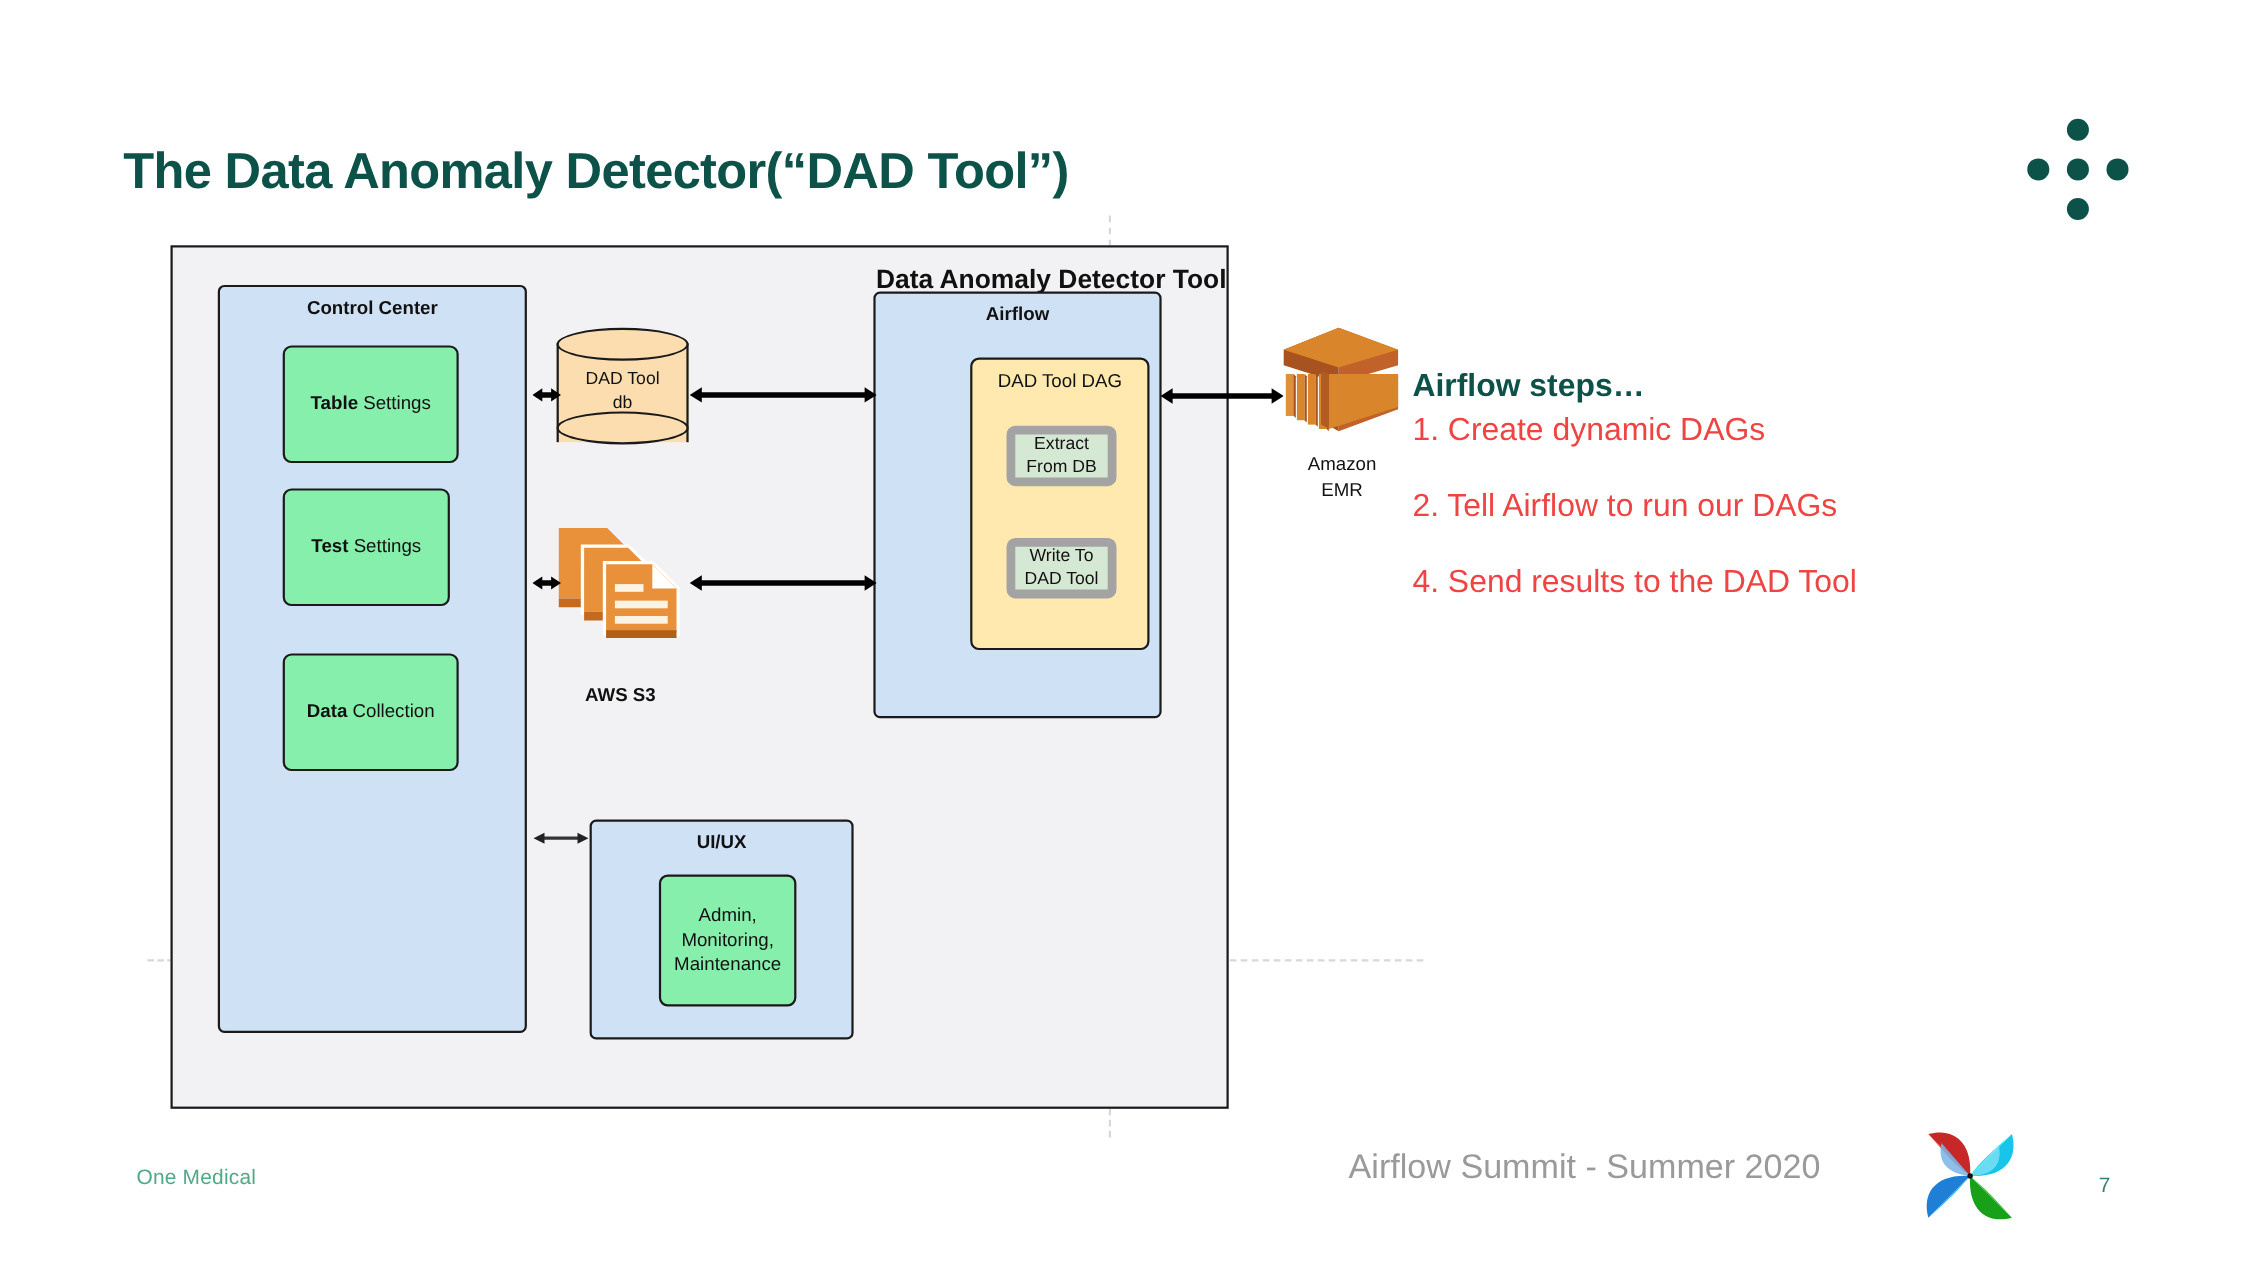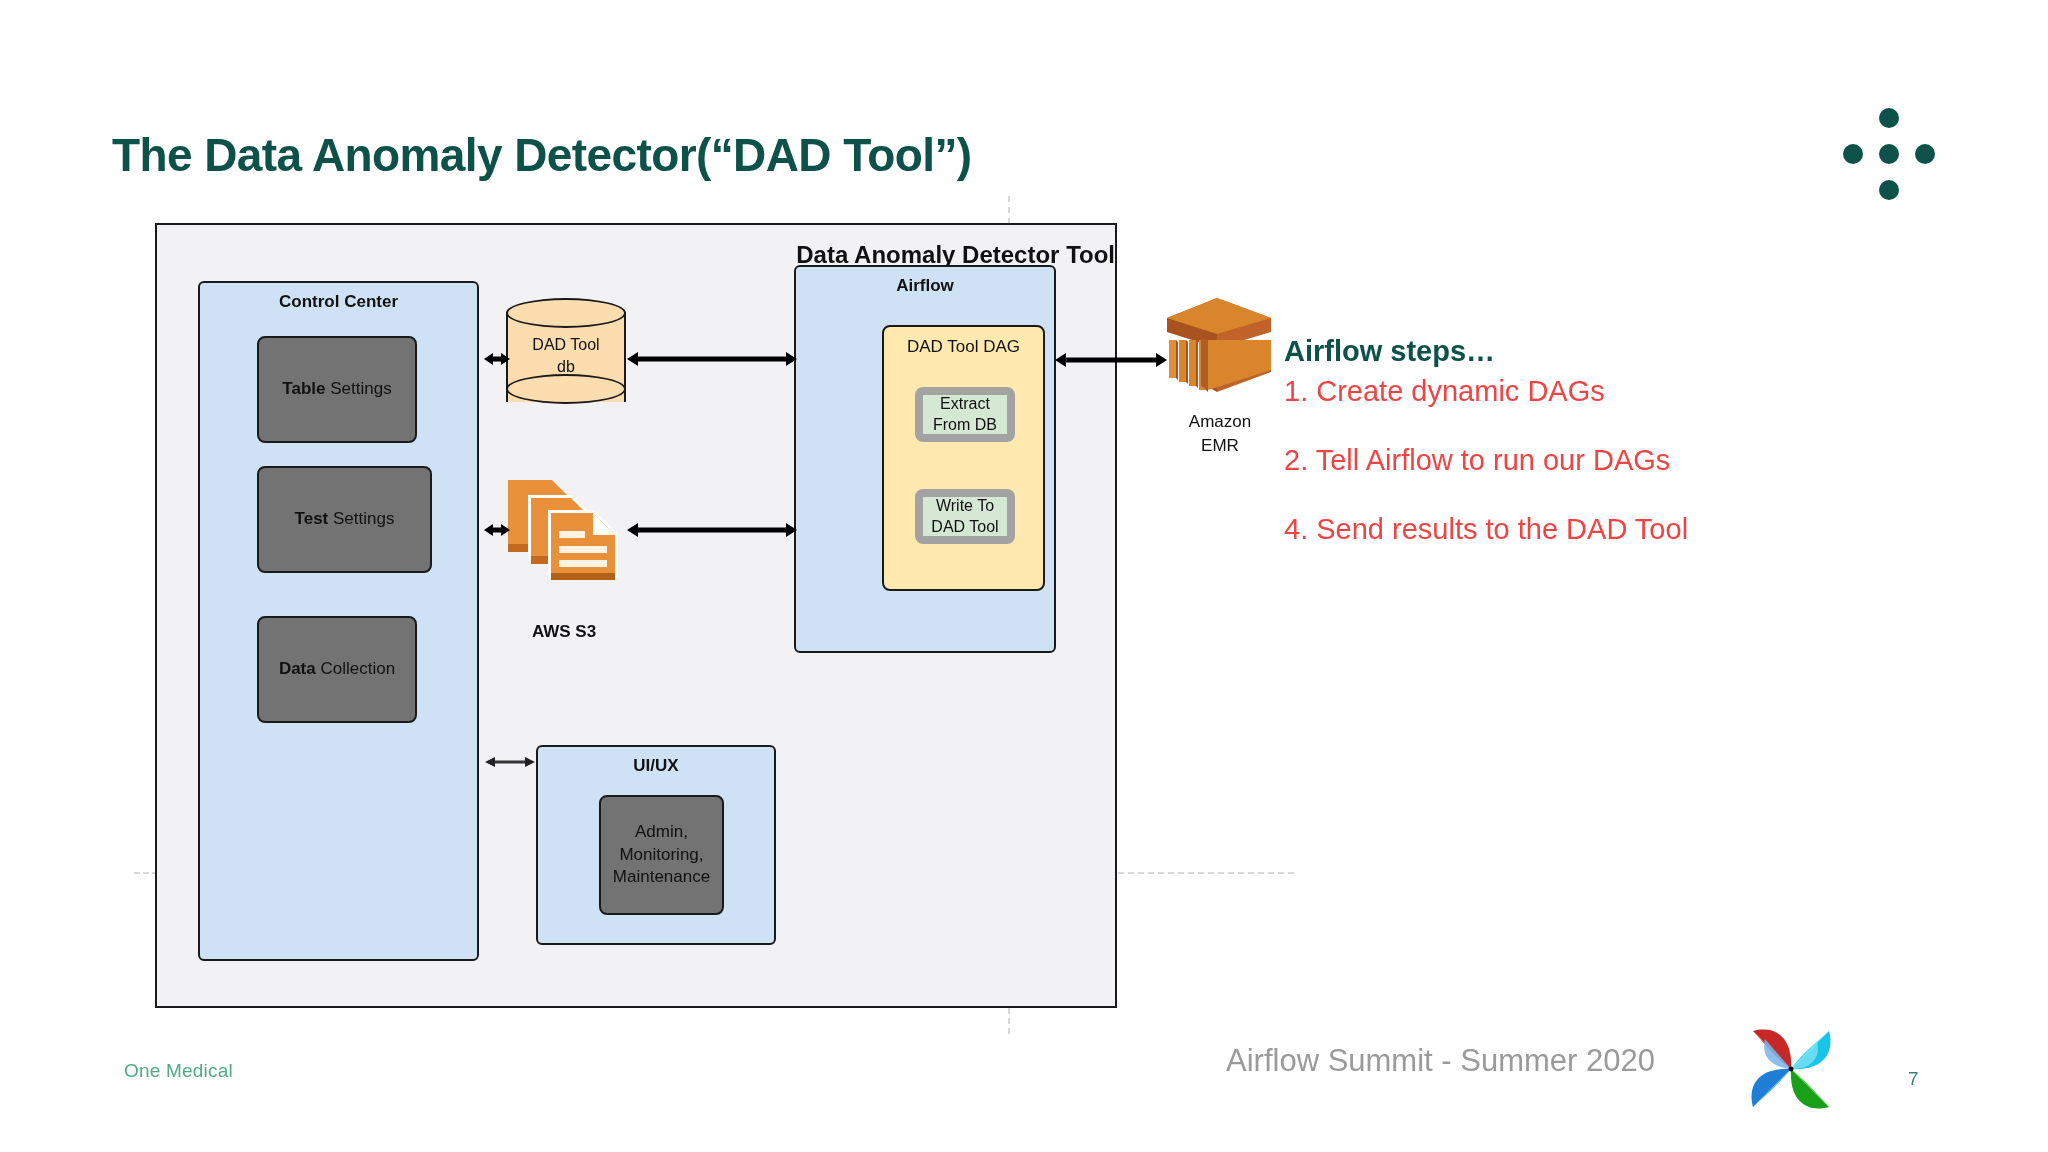--- a/index.html
+++ b/index.html
@@ -98,21 +98,21 @@
     width: 100%;
     text-align: center;
     font-size: 17px;
     font-weight: bold;
     color: #111111;
   }
 
   
   .node-yellow {
     position: absolute;
-    background: #737373;
+    background: #86efac;
     border: 2px solid #1a1a1a;
     border-radius: 8px;
     box-sizing: border-box;
     display: flex;
     align-items: center;
     justify-content: center;
     text-align: center;
     font-size: 17px;
     color: #111111;
     line-height: 1.33;
@@ -316,28 +316,28 @@
 </div>
 
 <div class="guide-v" style="left:1008px; top:196px; height:28px;"></div>
 <div class="guide-v" style="left:1008px; top:1008px; height:26px;"></div>
 <div class="guide-h" style="left:134px; top:872px; width:24px;"></div>
 <div class="guide-h" style="left:1118px; top:872px; width:176px;"></div>
 
 <div id="diagram-frame">
   <div id="diagram-frame-title">Data Anomaly Detector Tool</div>
 
-  <div class="group-box" style="left:41px; top:56px; width:281px; height:680px;">
+  <div class="group-box" style="left:41px; top:34px; width:281px; height:680px;">
     <div class="group-title">Control Center</div>
 
     <div class="node-yellow" style="left:57px; top:53px; width:160px; height:107px;">
       <span><b>Table</b><span> Settings</span></span>
     </div>
 
-    <div class="node-yellow" style="left:57px; top:183px; width:175px; height:107px;">
+    <div class="node-yellow" style="left:57px; top:183px; width:152px; height:107px;">
       <span><b>Test</b><span> Settings</span></span>
     </div>
 
     <div class="node-yellow" style="left:57px; top:333px; width:160px; height:107px;">
       <span><b>Data</b><span> Collection</span></span>
     </div>
 
   </div>
 
   <div class="group-box" style="left:637px; top:40px; width:262px; height:388px;">

